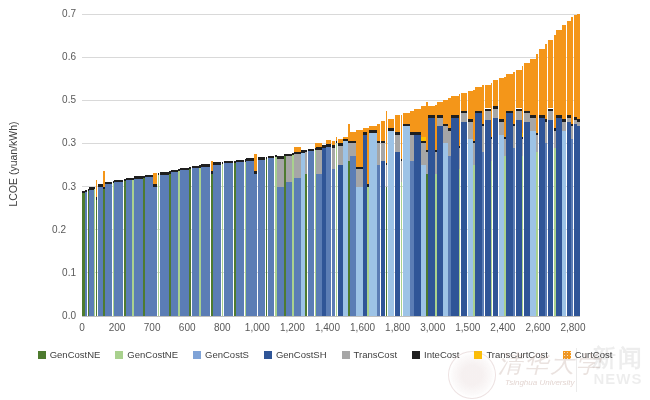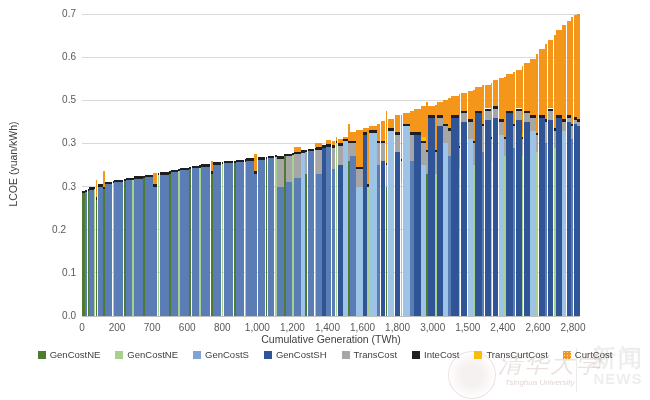--- a/index.html
+++ b/index.html
@@ -618,21 +618,20 @@
       <div class="xtick" style="left: 272.423px; top: 322px;">1,200</div>
       <div class="xtick" style="left: 307.493px; top: 322px;">1,400</div>
       <div class="xtick" style="left: 342.563px; top: 322px;">1,600</div>
       <div class="xtick" style="left: 377.634px; top: 322px;">1,800</div>
       <div class="xtick" style="left: 412.704px; top: 322px;">3,000</div>
       <div class="xtick" style="left: 447.775px; top: 322px;">1,500</div>
       <div class="xtick" style="left: 482.845px; top: 322px;">2,400</div>
       <div class="xtick" style="left: 517.915px; top: 322px;">2,600</div>
       <div class="xtick" style="left: 552.986px; top: 322px;">2,800</div>
     </div>
-  <div class="axis-title-x">Cumulative Generation (TWh)</div>
   <div id="legend">
       <span class="leg-item">
         <span class="leg-swatch" style="background-color: rgb(78, 123, 47);"></span>
         <span>GenCostNE</span>
       </span>
       <span class="leg-item">
         <span class="leg-swatch" style="background-color: rgb(169, 209, 142);"></span>
         <span>GenCostNE</span>
       </span>
       <span class="leg-item">

